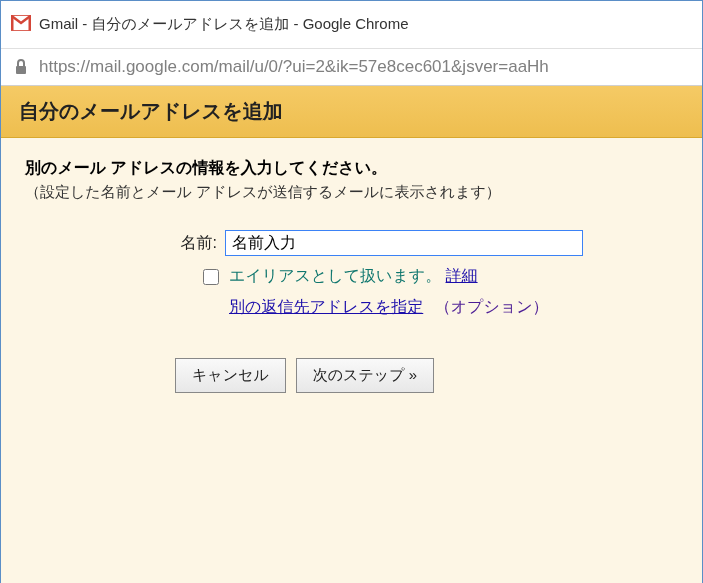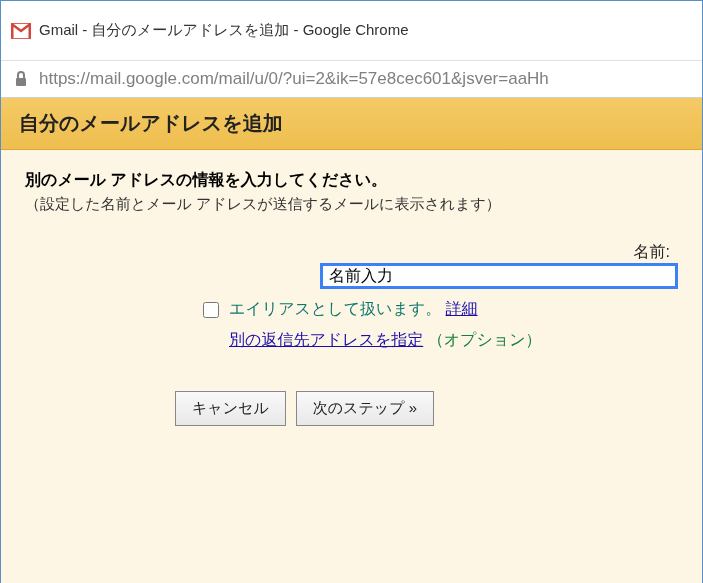--- a/index.html
+++ b/index.html
@@ -15,23 +15,23 @@
       overflow: hidden;
     }
     .window {
       border: 1px solid #5a8ec7;
       height: 100%;
       display: flex;
       flex-direction: column;
     }
     .titlebar {
       background: #fff;
-      padding: 20px 10px;
-      display: flex;
-      align-items: center;
+      padding: 14px 10px;
+      display: flex;
+      align-items: flex-start;
       gap: 8px;
       border-bottom: 1px solid #e0e0e0;
     }
     .gmail-icon {
       width: 20px;
       height: 16px;
       display: inline-block;
     }
     .gmail-icon svg {
       width: 100%;
@@ -86,33 +86,32 @@
       color: #000;
       margin-bottom: 4px;
     }
     .sub-instruction {
       font-size: 15px;
       color: #333;
       margin-bottom: 28px;
     }
     .form-row {
       display: flex;
-      align-items: flex-end;
+      align-items: center;
       margin-bottom: 10px;
-      flex-direction: column;
     }
     .form-label {
       width: 200px;
       text-align: right;
       padding-right: 8px;
       font-size: 16px;
       color: #222;
     }
     .form-input {
-      border: 3px solid #3b82f6;
+      border: 1px solid #3b82f6;
       padding: 2px 6px;
       font-size: 16px;
       width: 358px;
       height: 26px;
       background: #fff;
     }
     .checkbox-row {
       display: flex;
       align-items: center;
       margin-bottom: 10px;
@@ -131,21 +130,22 @@
       color: #1a0dab;
       text-decoration: underline;
       cursor: pointer;
     }
     .reply-row {
       padding-left: 204px;
       font-size: 16px;
       margin-bottom: 40px;
     }
     .optional {
-      color: #15803d;
+      color: #4c1d95;
+      margin-left: 7px;
     }
     .button-row {
       padding-left: 150px;
       display: flex;
       gap: 10px;
     }
     .btn {
       border: 1px solid #888;
       background: linear-gradient(#f9f9f9, #e8e8e8);
       padding: 7px 16px;

